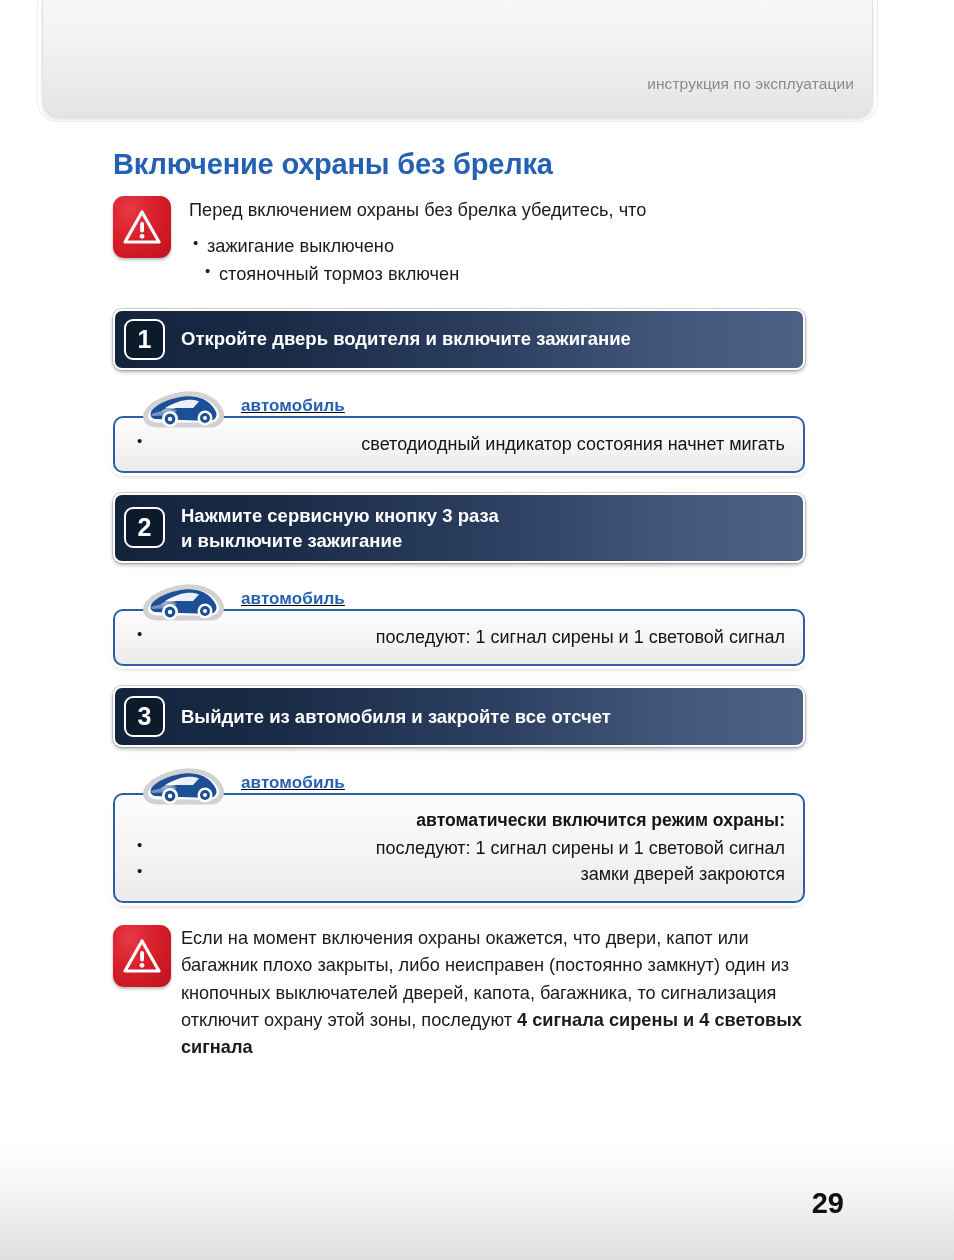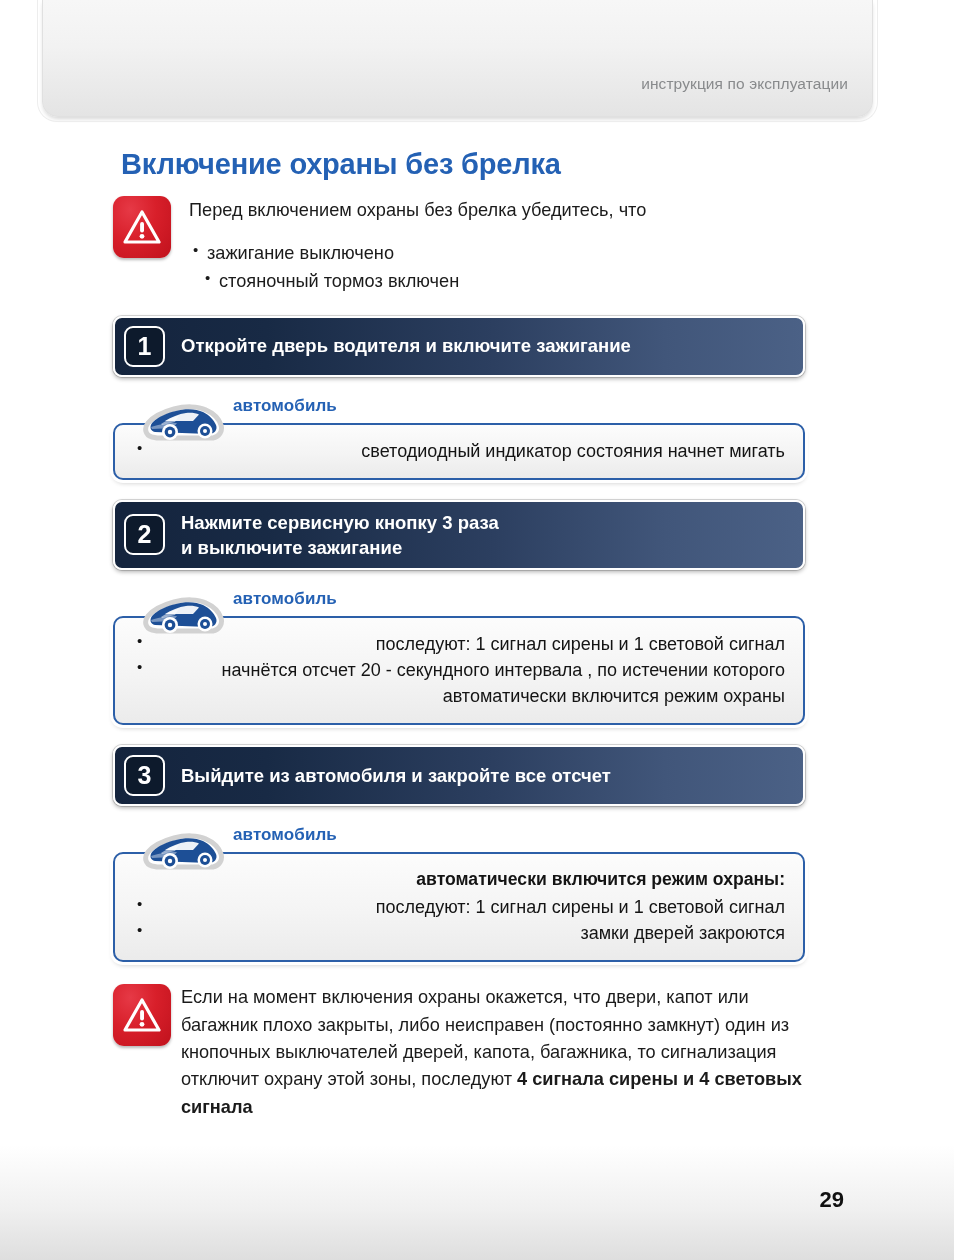--- a/index.html
+++ b/index.html
@@ -41,39 +41,38 @@
     top: 0;
     bottom: -6px;
     border: 1px solid #ededed;
     border-top: none;
     border-bottom-left-radius: 20px;
     border-bottom-right-radius: 20px;
     pointer-events: none;
   }
   .header-caption {
     position: absolute;
-    right: 24px;
+    right: 18px;
     top: 75px;
     font-size: 15.5px;
     color: #888a8c;
     letter-spacing: 0.1px;
     white-space: nowrap;
   }
 
   
   .page-title {
     position: absolute;
     left: 113px;
     top: 148px;
     font-size: 29px;
     font-weight: bold;
     color: #2461b4;
     letter-spacing: -0.2px;
     white-space: nowrap;
-    margin-left: 8px;
   }
 
   
   .content {
     position: absolute;
     left: 113px;
     top: 196px;
     width: 710px;
   }
 
@@ -97,21 +96,21 @@
   .warn-icon svg { display: block; }
 
   .warn-text {
     flex: 1 1 auto;
     font-size: 18.2px;
     color: #1b1b1b;
     line-height: 1.42;
     padding-top: 2px;
   }
   .warn-text .lead { padding-left: 8px; }
-  .warn-list { list-style: none; margin-top: 16px; }
+  .warn-list { list-style: none; margin-top: 9px; }
   .warn-list li {
     position: relative;
     padding-left: 26px;
     line-height: 1.53;
   }
   .warn-list li::before {
     content: "\2022";
     position: absolute;
     left: 12px;
     top: -1px;
@@ -165,24 +164,26 @@
 
   
   .result-group {
     position: relative;
     margin-top: 22px;
     width: 692px;
   }
   .car-row {
     position: relative;
     display: flex;
-    gap: 8px;
+    align-items: center;
+    gap: 16px;
     padding-left: 30px;
     height: 34px;
     z-index: 3;
+    text-decoration: underline;
   }
   .car-icon {
     flex: 0 0 auto;
     width: 82px;
     height: 46px;
     position: relative;
     top: 2px;
   }
   .car-icon svg { display: block; }
   .car-label {
@@ -234,21 +235,21 @@
     left: 0;
     bottom: 0;
     width: 954px;
     height: 115px;
     background: linear-gradient(to bottom, #ffffff 0%, #f0f0f0 55%, #dedede 100%);
   }
   .page-number {
     position: absolute;
     right: 110px;
     top: 42px;
-    font-size: 22px;
+    font-size: 29px;
     font-weight: bold;
     color: #111111;
   }
 </style>
 </head>
 <body>
 
 <div class="page">
 
   <div class="header-band">
@@ -332,21 +333,20 @@
             <circle cx="62" cy="30" r="7.5" fill="#ffffff"></circle>
             <circle cx="62" cy="30" r="5" fill="#1d4f96"></circle>
             <circle cx="62" cy="30" r="2" fill="#ffffff"></circle>
           </svg>
         </span>
         <span class="car-label">автомобиль</span>
       </div>
       <div class="result-box">
         <ul class="result-list">
           <li>последуют: 1 сигнал сирены и 1 световой сигнал</li>
-          <li>начнётся отсчет 20 - секундного интервала , по истечении которого автоматически включится режим охраны</li>
         </ul>
       </div>
     </div>
 
     <div class="step-bar">
       <div class="step-badge">3</div>
       <div class="step-text">
         <div>Выйдите из автомобиля и закройте все отсчет</div>
       </div>
     </div>

